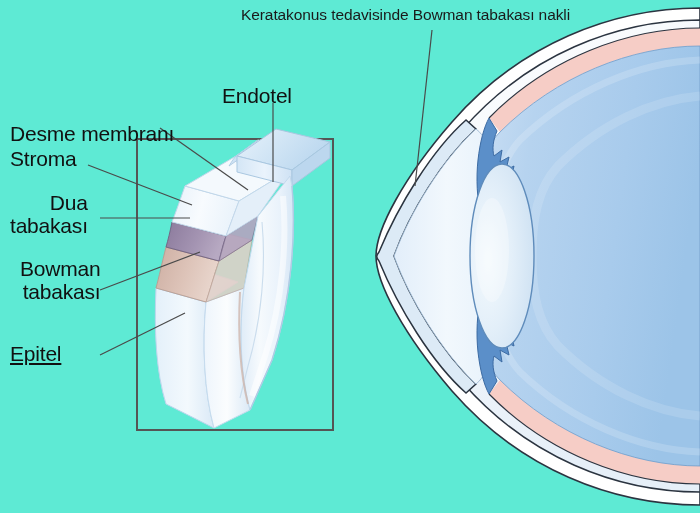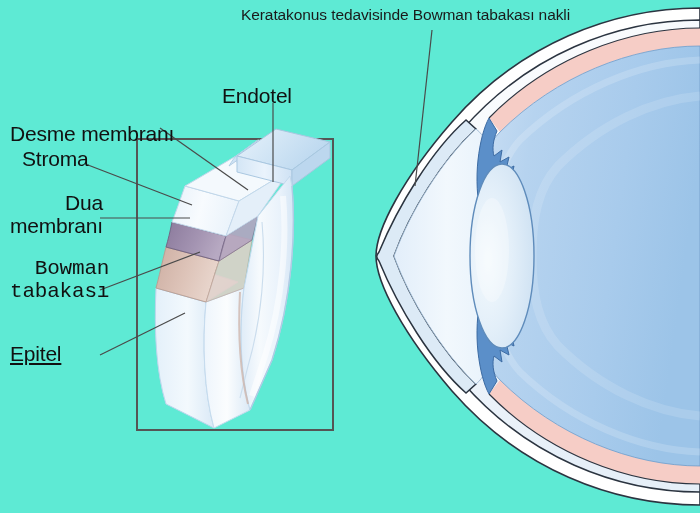--- a/index.html
+++ b/index.html
@@ -28,23 +28,23 @@
   }
   .lbl {
     position: absolute;
     font-size: 21px;
     color: #111111;
     line-height: 1.08;
     white-space: pre;
     letter-spacing: -0.2px;
   }
   #lbl-desme   { left: 10px;  top: 113px; margin-top: 10px; }
-  #lbl-stroma  { left: 10px;  top: 148px; margin-left: 12px; }
+  #lbl-stroma  { left: 10px;  top: 148px; }
   #lbl-dua     { left: 10px;  top: 192px; }
-  #lbl-bowman  { left: 10px;  top: 258px; font-family: Liberation Mono, monospace; }
+  #lbl-bowman  { left: 20px;  top: 258px; }
   #lbl-epitel  { left: 10px;  top: 343px; text-decoration: underline; }
   #lbl-endotel { left: 222px; top: 85px;  }
 
   .svg-layer {
     position: absolute;
     left: 0; top: 0;
     width: 700px;
     height: 513px;
   }
 </style>
@@ -265,19 +265,19 @@
       <line x1="88" y1="165" x2="192" y2="205"></line>
       <line x1="100" y1="218" x2="190" y2="218"></line>
       <line x1="100" y1="290" x2="200" y2="252"></line>
       <line x1="100" y1="355" x2="185" y2="313"></line>
     </g>
   </svg>
 
   <div class="lbl" id="lbl-desme">Desme membranı</div>
   <div class="lbl" id="lbl-stroma">Stroma</div>
   <div class="lbl" id="lbl-dua">Dua
-membranı</div>
+tabakası</div>
   <div class="lbl" id="lbl-bowman">Bowman
 tabakası</div>
   <div class="lbl" id="lbl-epitel">Epitel</div>
   <div class="lbl" id="lbl-endotel">Endotel</div>
 
 </div>
 
 </body></html>

